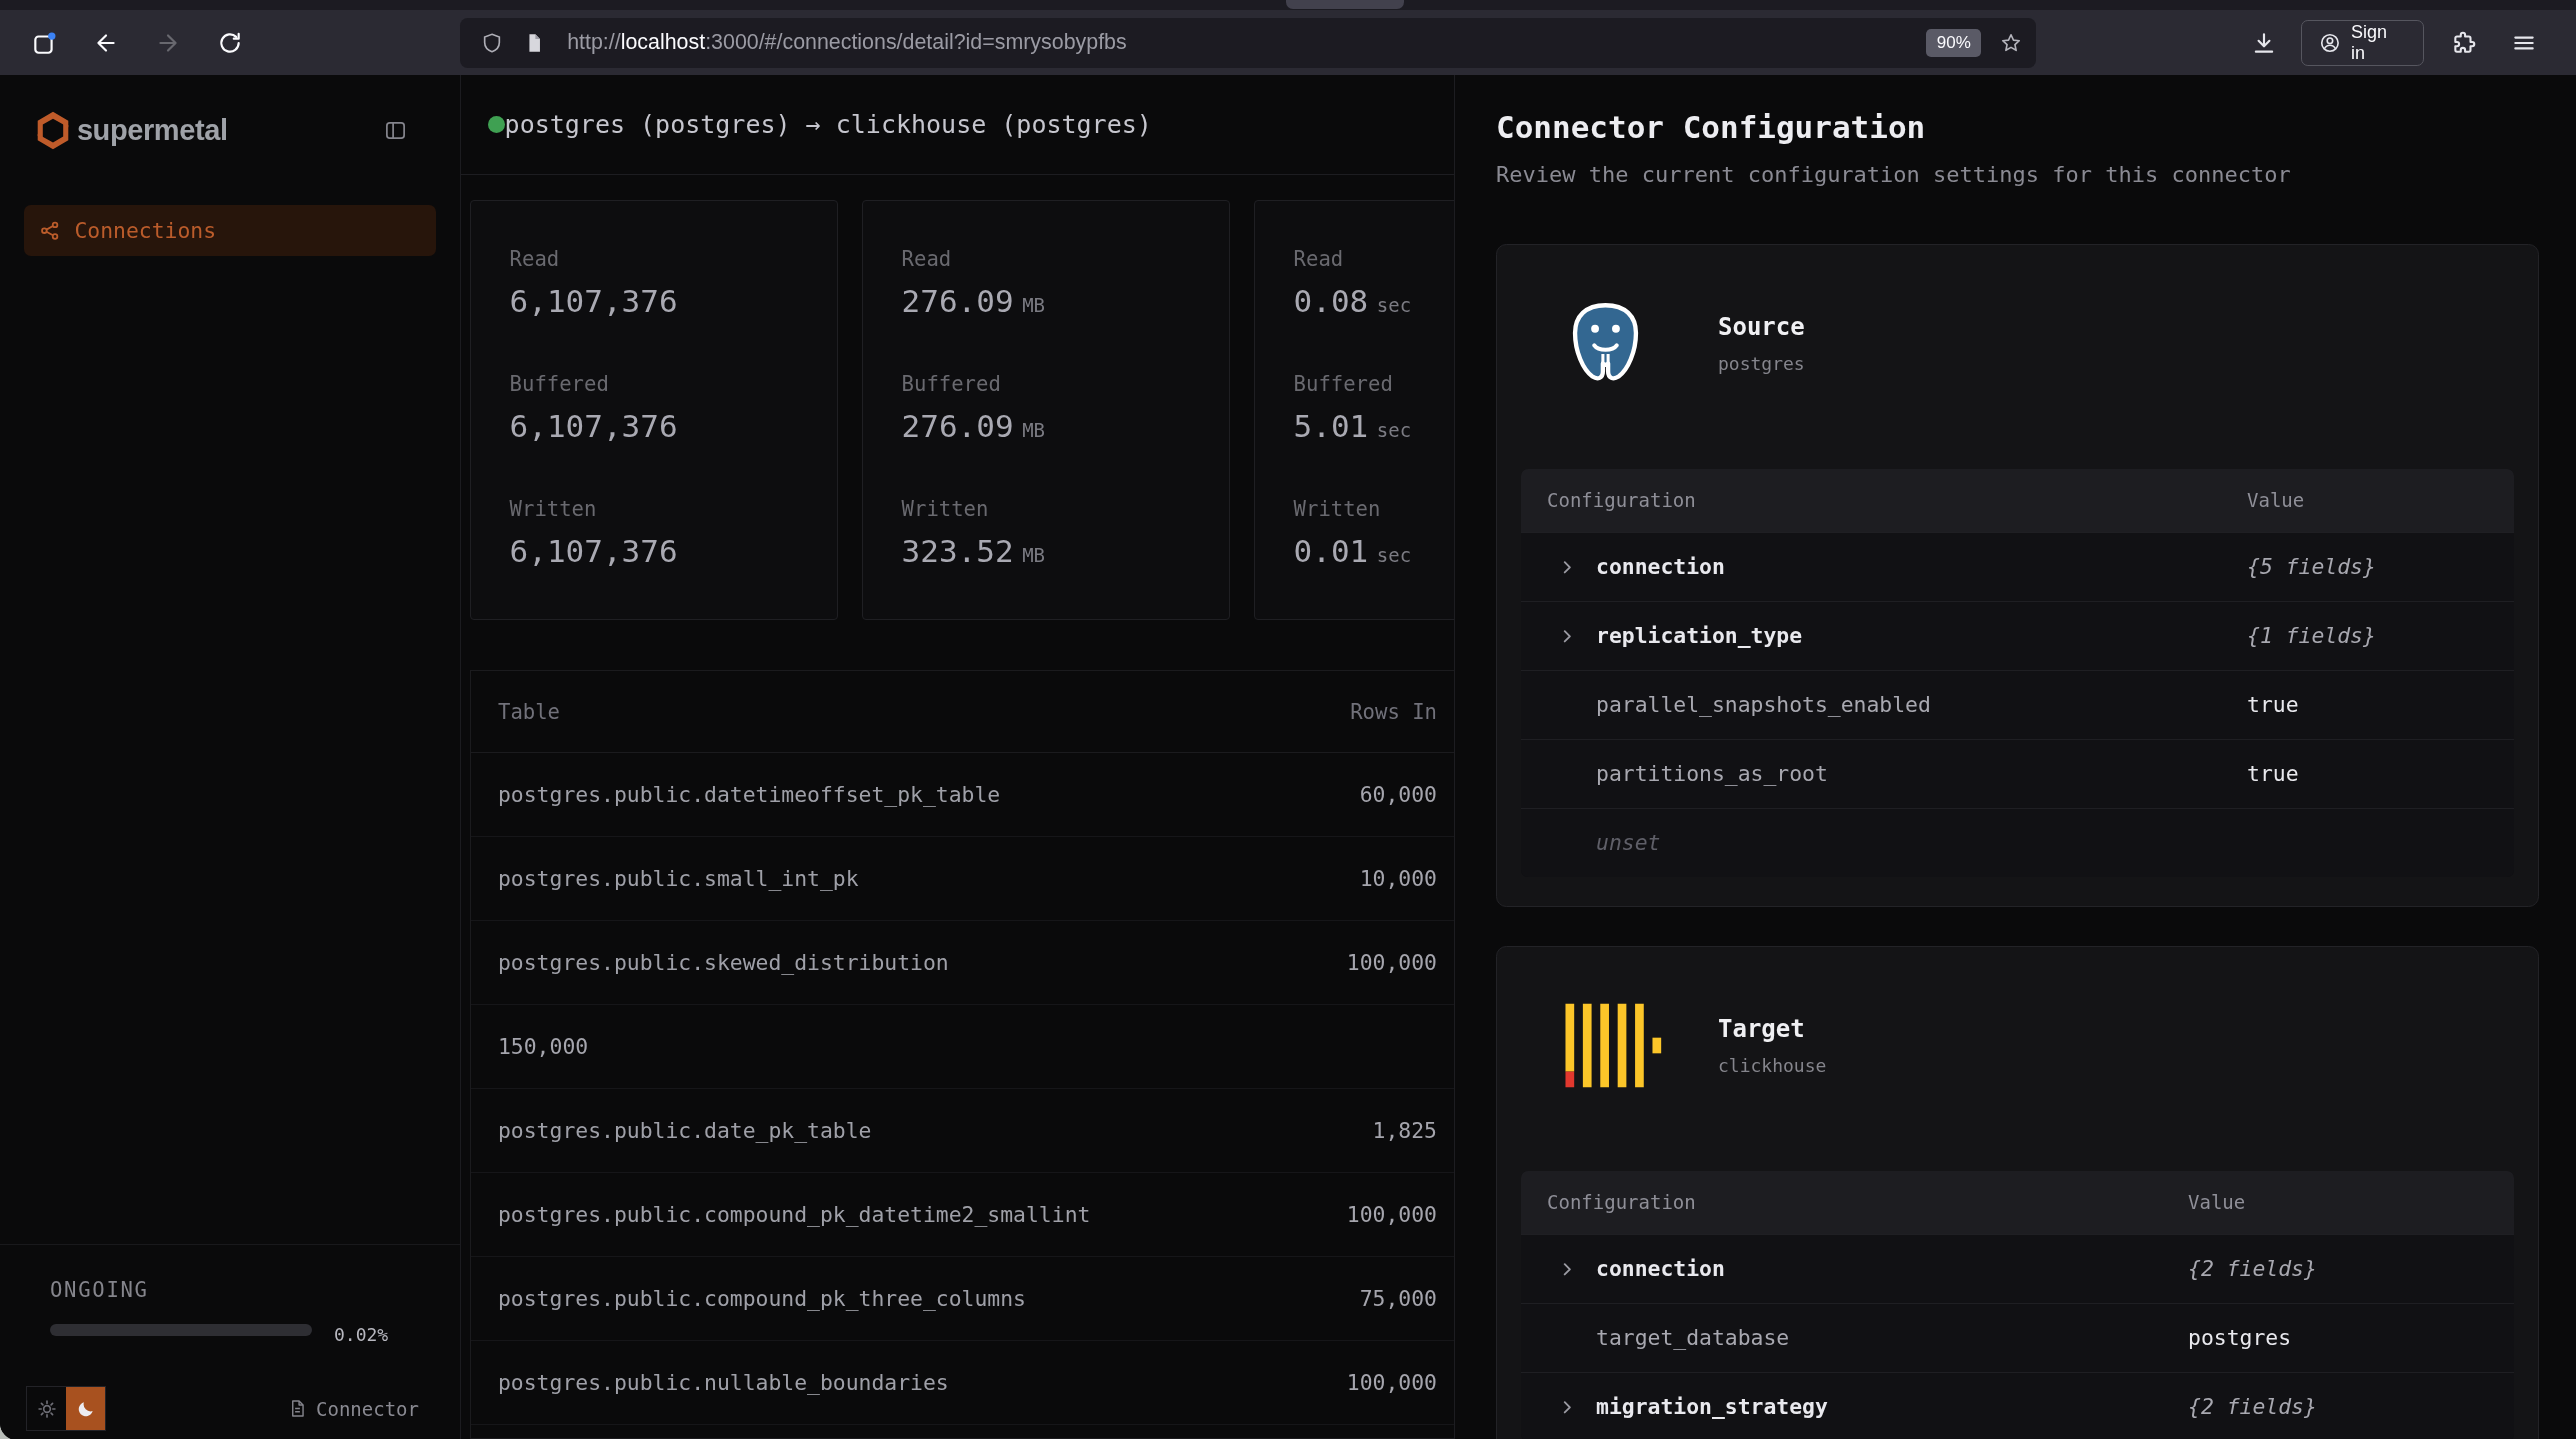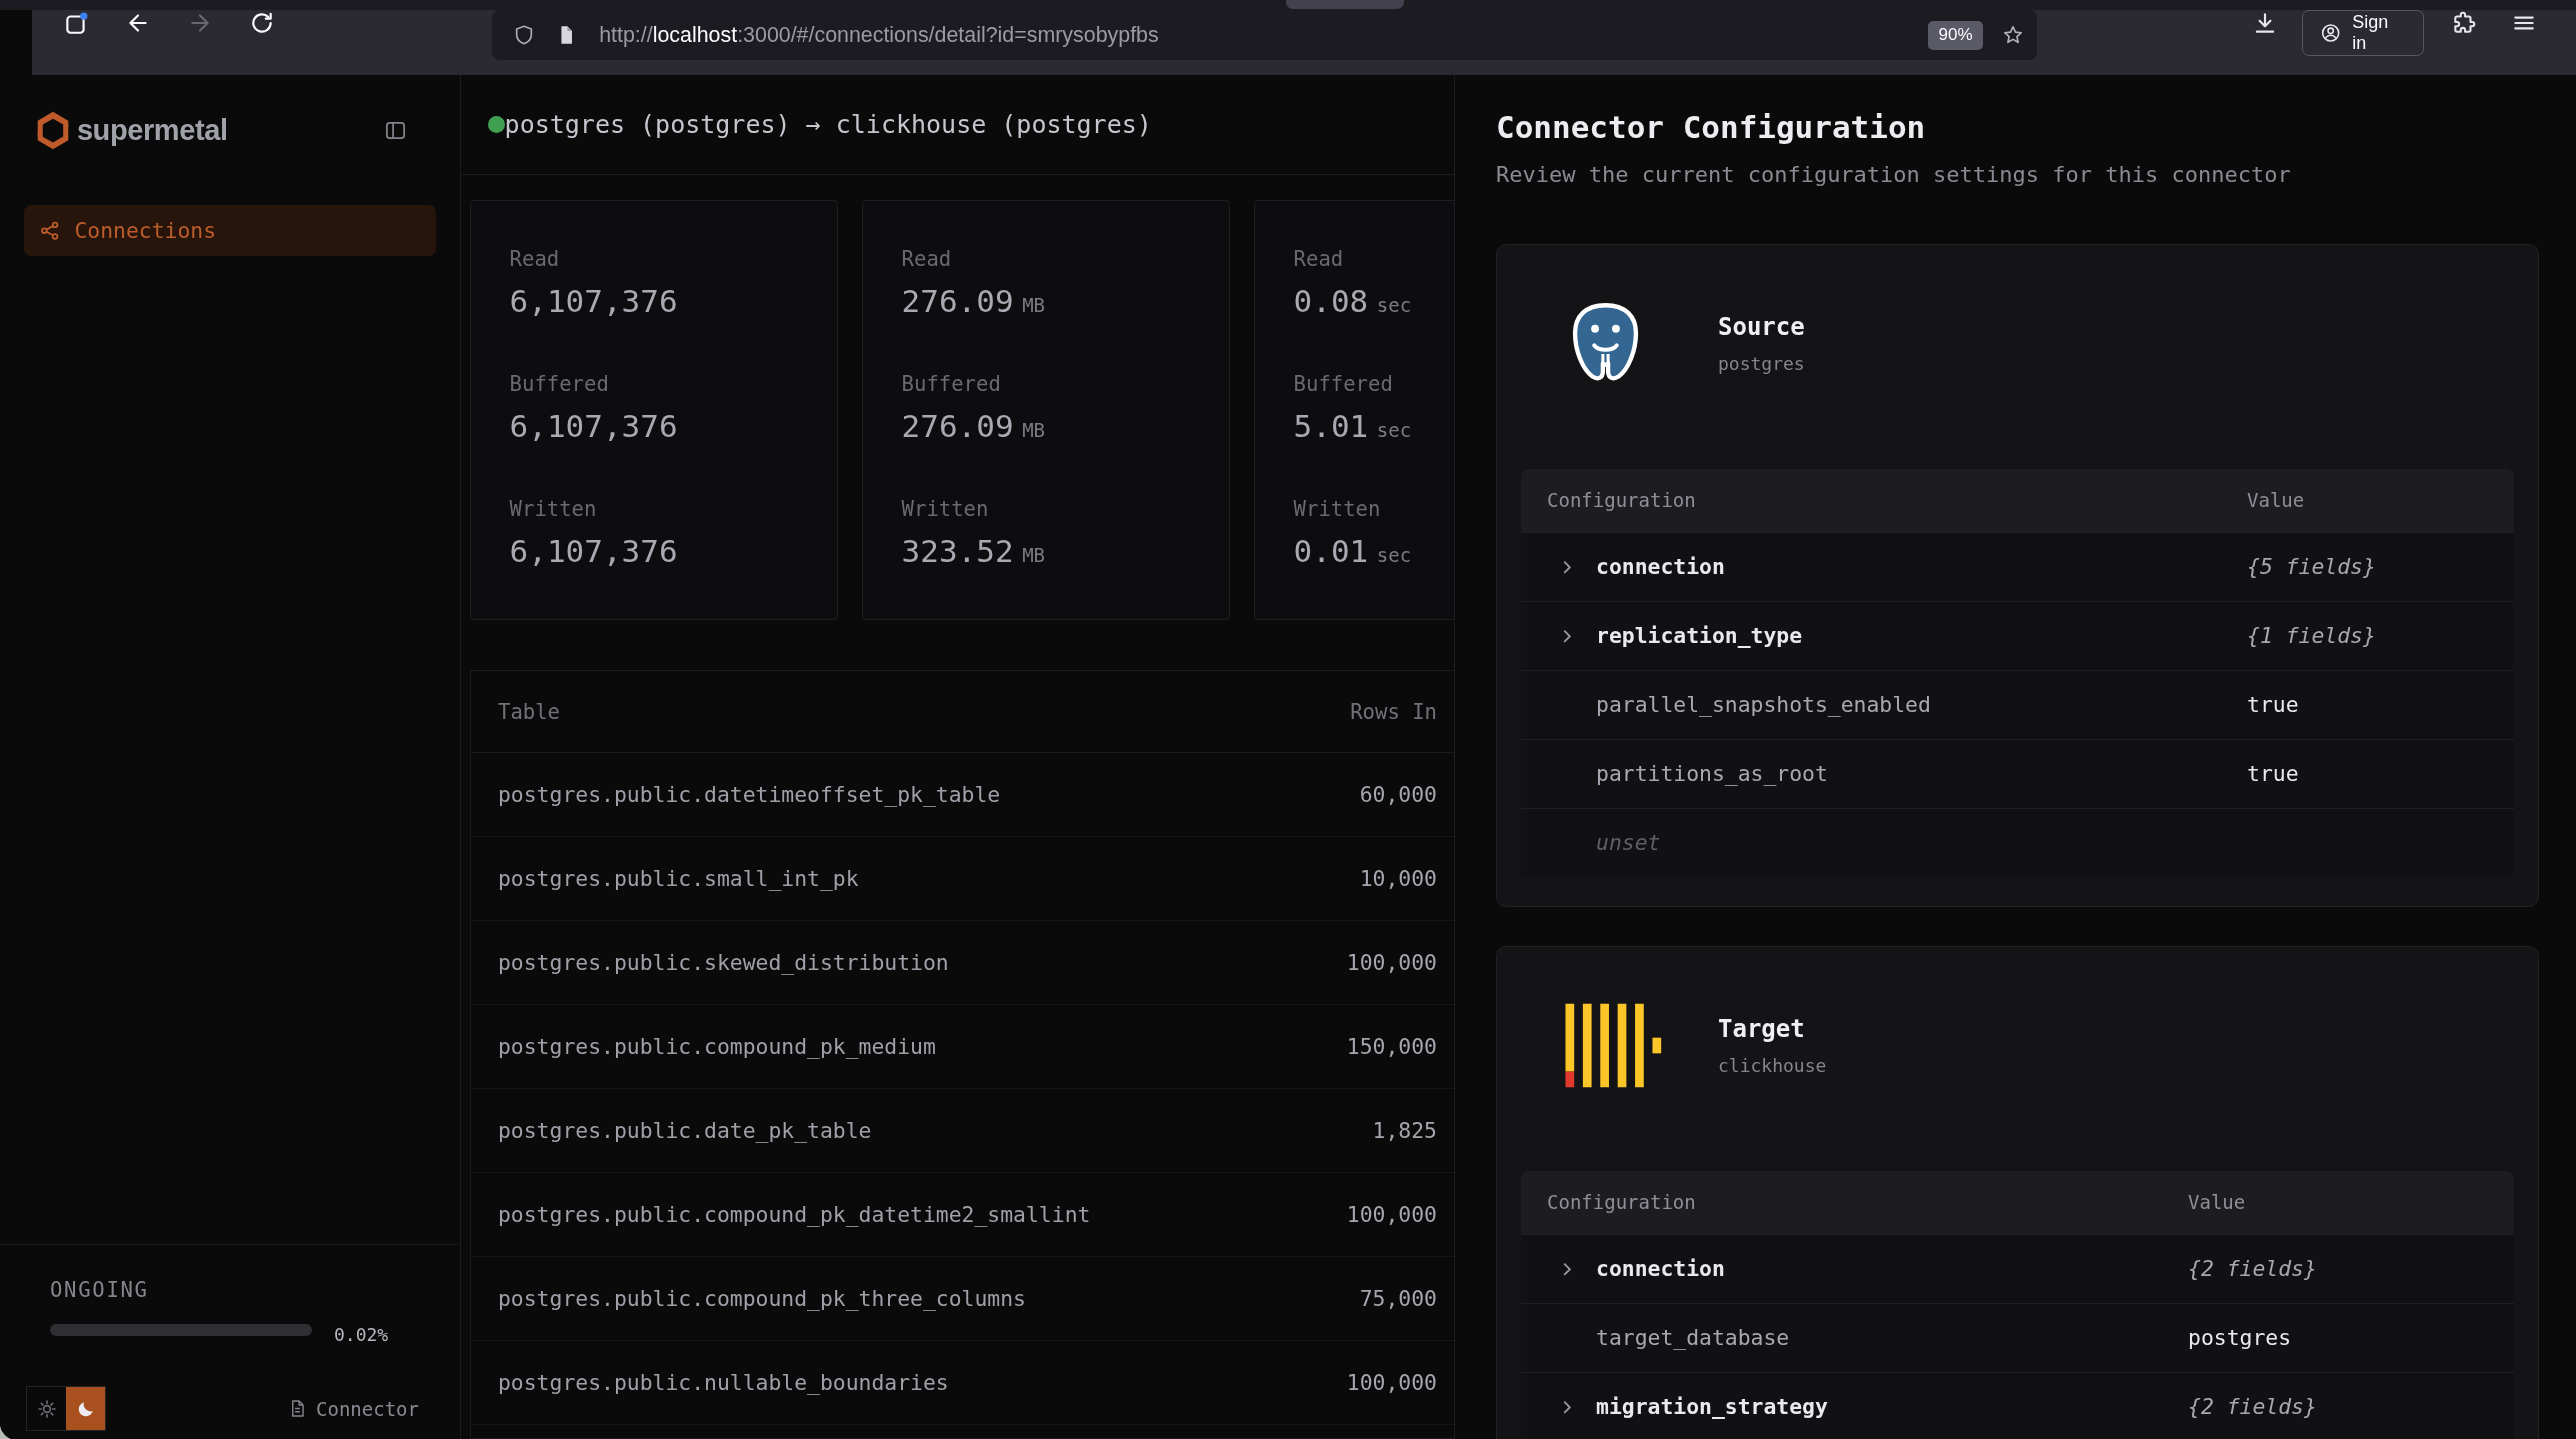--- a/index.html
+++ b/index.html
@@ -10,21 +10,21 @@
   .desktop-peek { position:absolute; left:0; bottom:0; width:274px; height:19px; background:#0c2b12; }
   .peek-dot   { position:absolute; left:0; bottom:0; width:15.4px; height:17px; background:#b9bdb9; border-radius:0 8.6px 0 0; }
   .peek-blue  { position:absolute; left:19px; bottom:2.6px; width:195px; height:7.7px; background:#2a66d9; }
 
   
   .window { position:absolute; inset:0; background:#0a0a0b; border-bottom-left-radius:17px; overflow:hidden; z-index:1; }
 
   
   .tabstrip { height:10.3px; background:#1c1b22; position:relative; overflow:hidden; }
   .tab-sliver { position:absolute; left:1286px; top:-22px; width:118px; height:31px; background:#42414d; border-radius:6.9px; }
-  .toolbar { height:65px; background:#2b2a33; display:flex; padding:0 39px 0 31px;margin-left:32px; }
+  .toolbar { height:65px; background:#2b2a33; display:flex; align-items:center; padding:0 39px 0 31px; }
   .tb-icon { width:26px; height:26px; flex:none; display:grid; place-items:center; }
   .tb-icon svg { width:26px; height:26px; }
   .tb-gap { margin-left:36px; }
   .urlbar { margin-left:217px; width:1585px; height:50px; background:#1c1b22; border-radius:7.7px; display:flex; align-items:center; padding:0 13.7px 0 20.6px; }
   .urlbar .sm { width:22px; height:22px; }
   .url-text { margin-left:22px; font-family:"Liberation Sans", sans-serif; font-size:21.4px; color:#9b9ba4; white-space:nowrap; }
   .url-text .host { color:#fbfbfe; }
   .url-spacer { flex:1; }
   .zoom-pill { background:#5a5a66; color:#fbfbfe; font-family:"Liberation Sans", sans-serif; font-size:17px; padding:4.3px 10.3px; border-radius:5.1px; }
   .star { margin-left:19px; }
@@ -364,21 +364,20 @@
               <span class="td-name">postgres.public.small_int_pk</span>
               <span class="td-val">10,000</span>
             </div>
 
             <div class="t-row">
               <span class="td-name">postgres.public.skewed_distribution</span>
               <span class="td-val">100,000</span>
             </div>
 
             <div class="t-row">
-              <span class="td-name">postgres.public.compound_pk_medium</span>
               <span class="td-val">150,000</span>
             </div>
 
             <div class="t-row">
               <span class="td-name">postgres.public.date_pk_table</span>
               <span class="td-val">1,825</span>
             </div>
 
             <div class="t-row">
               <span class="td-name">postgres.public.compound_pk_datetime2_smallint</span>

